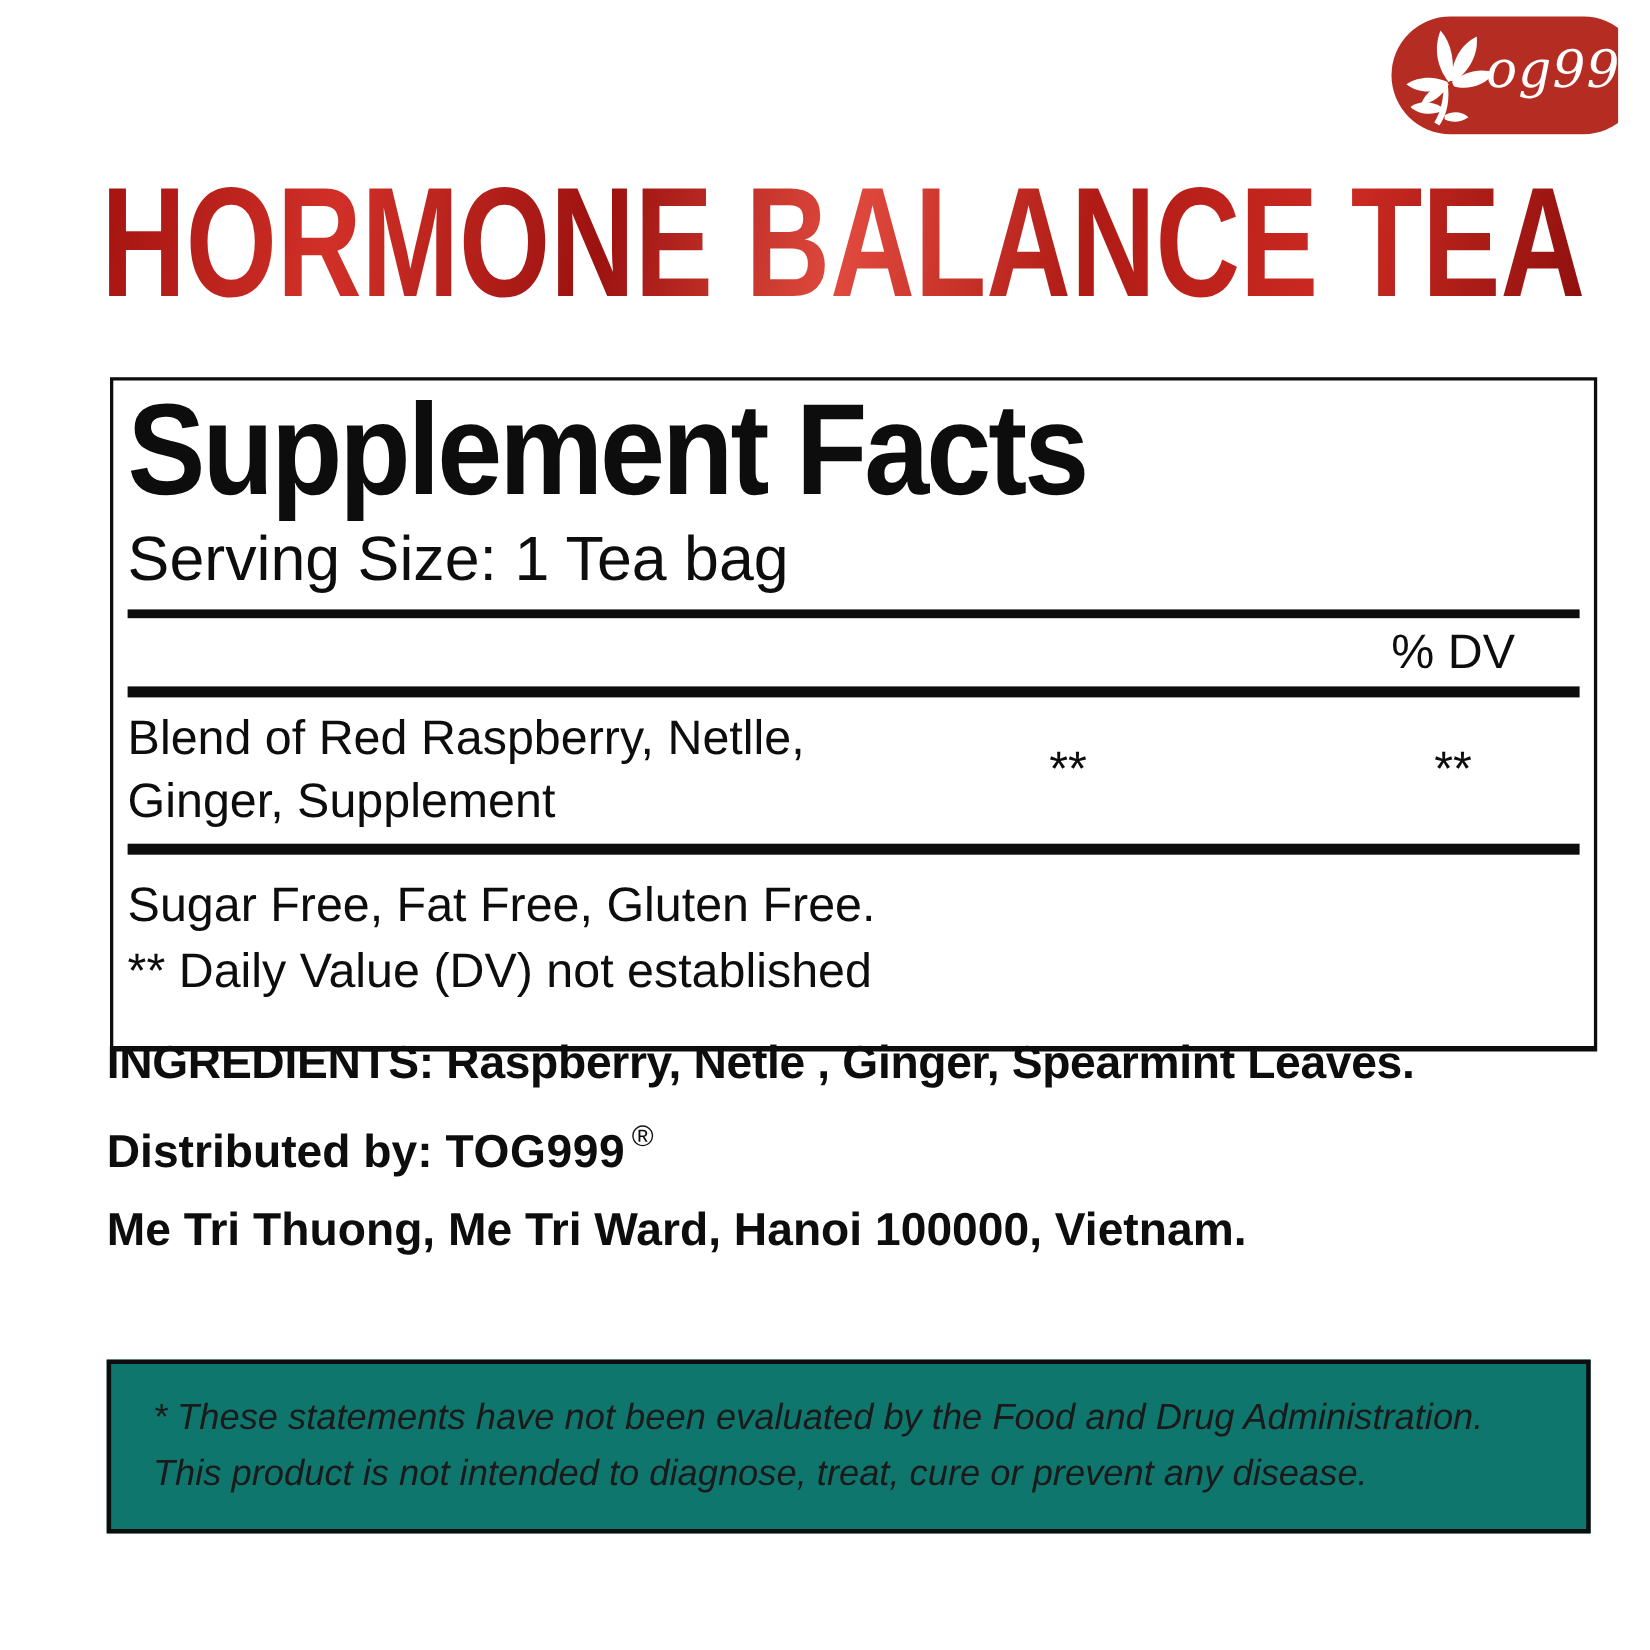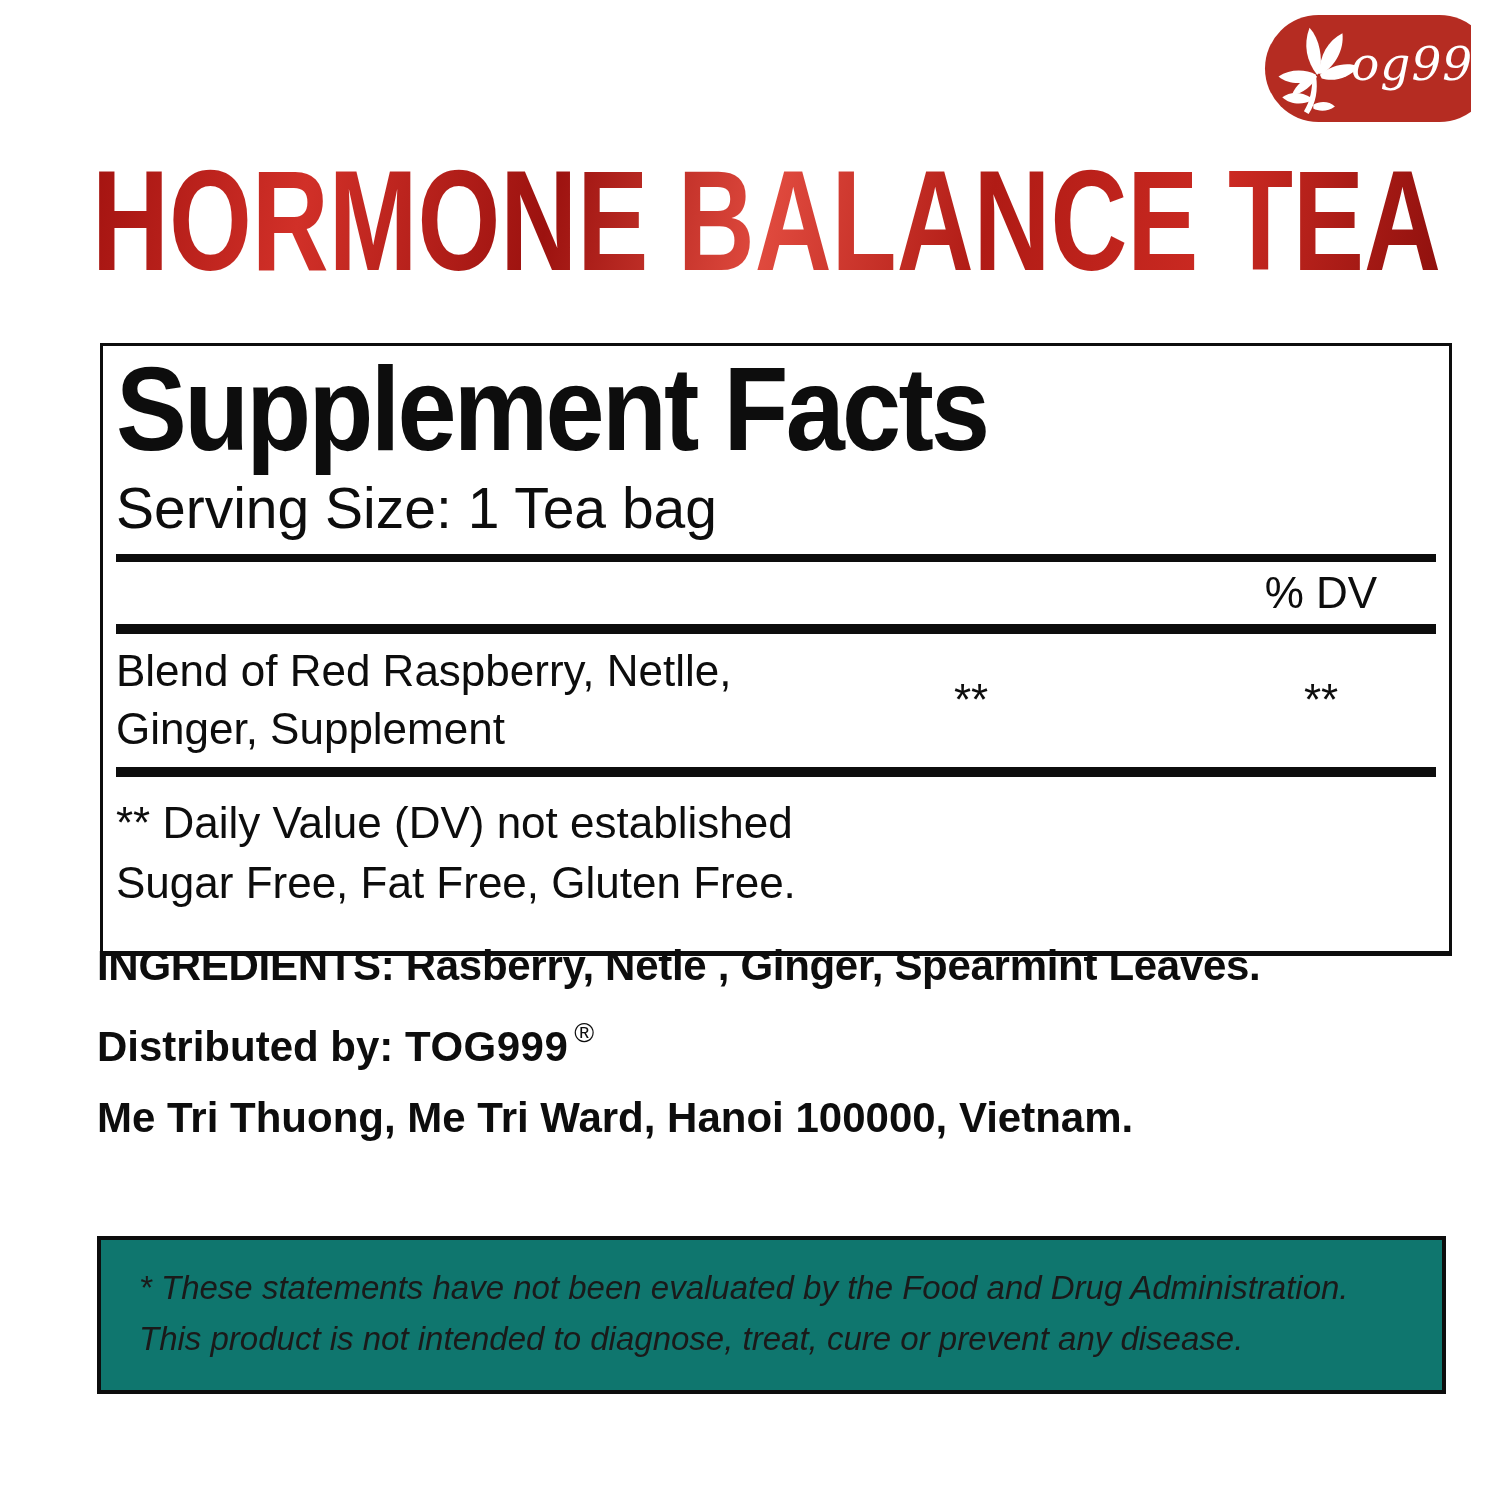--- a/index.html
+++ b/index.html
@@ -127,26 +127,26 @@
         <div>Blend of Red Raspberry, Netlle,</div>
         <div>Ginger, Supplement</div>
       </div>
       <div class="col-amt asterisks">**</div>
       <div class="col-dv asterisks">**</div>
     </div>
 
     <div class="rule thick"></div>
 
     <div class="foot">
+      <div>Sugar Free, Fat Free, Gluten Free.</div>
       <div>** Daily Value (DV) not established</div>
-      <div>Sugar Free, Fat Free, Gluten Free.</div>
     </div>
   </div>
 
-  <div class="ingredients">INGREDIENTS: Rasberry, Netle , Ginger, Spearmint Leaves.</div>
+  <div class="ingredients">INGREDIENTS: Raspberry, Netle , Ginger, Spearmint Leaves.</div>
 
   <div class="distributed">
     <span>Distributed by:</span>
     <span class="brand-name">TOG999</span><sup>®</sup>
   </div>
 
   <div class="address">Me Tri Thuong, Me Tri Ward, Hanoi 100000, Vietnam.</div>
 
   <div class="disclaimer">
     <div>* These statements have not been evaluated by the Food and Drug Administration.</div>

